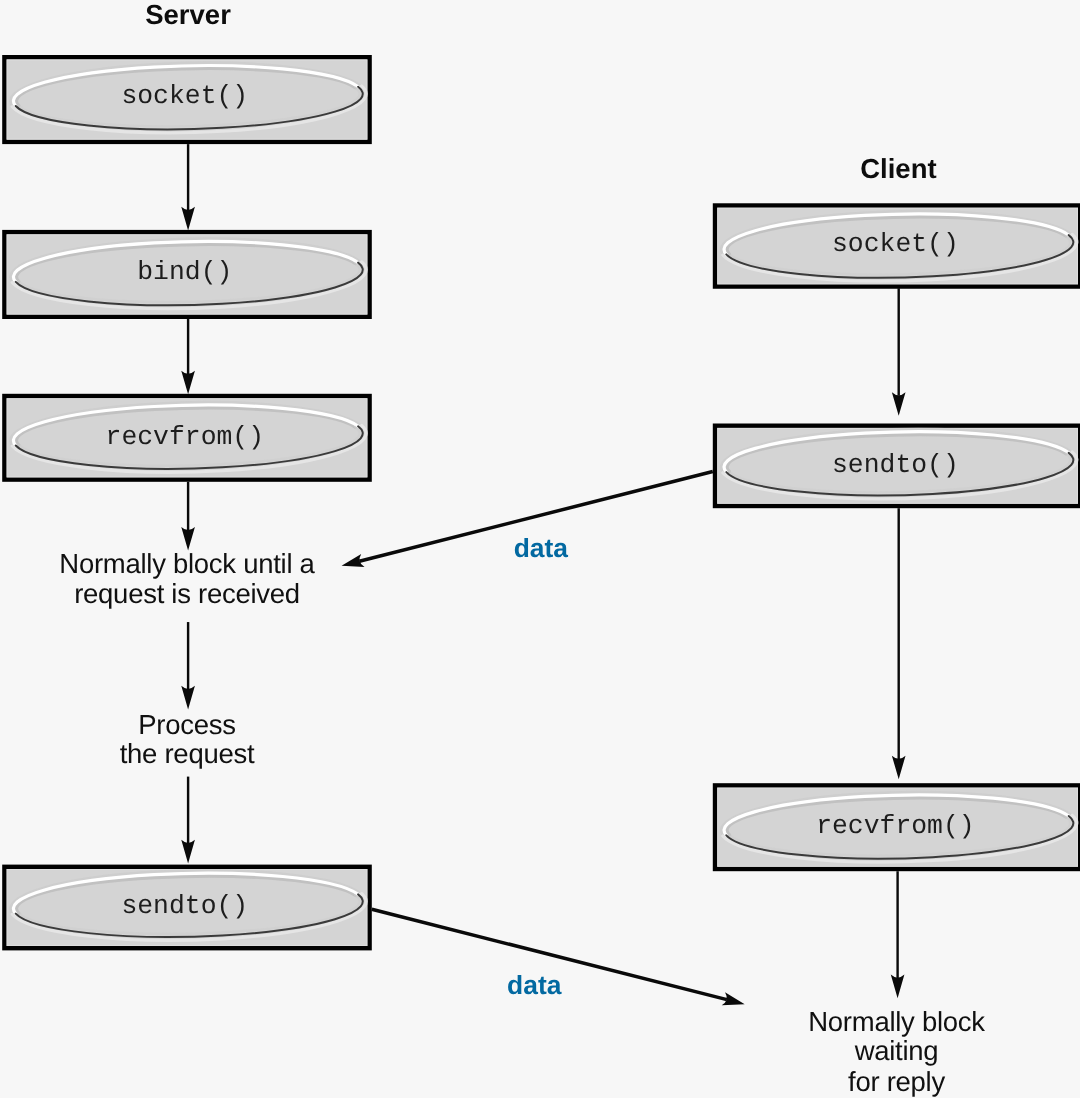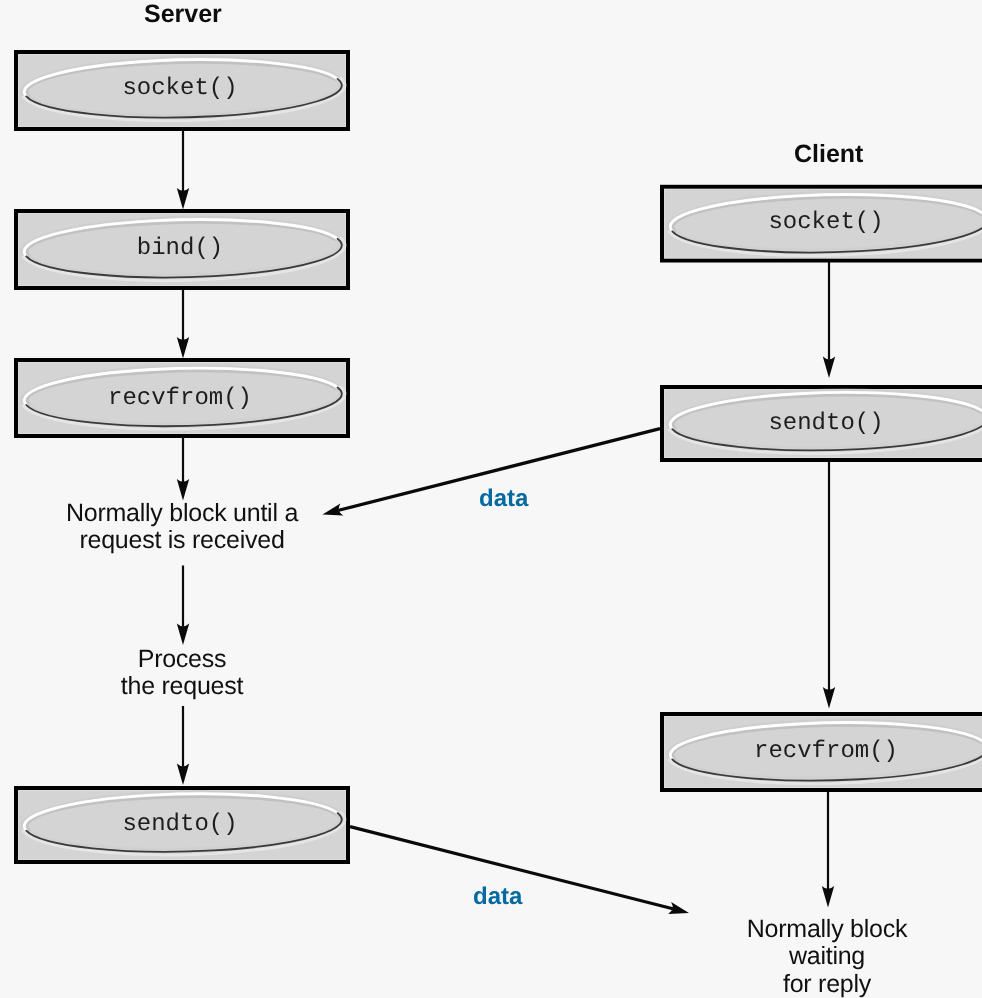--- a/index.html
+++ b/index.html
@@ -6,21 +6,21 @@
   html,body{margin:0;padding:0;}
   body{
     width:982px;height:998px;
     background:#f7f7f7;
     font-family:"Liberation Sans",sans-serif;
     overflow:hidden;
     position:relative;
     -webkit-font-smoothing:antialiased;
     text-rendering:geometricPrecision;
   }
-  #stage{position:absolute;left:12px;top:0;width:780px;height:998px;}
+  #stage{position:absolute;left:0;top:0;width:780px;height:998px;}
   #gfx{position:absolute;left:0;top:0;width:982px;height:998px;}
 
   .col-title{
     position:absolute;font-weight:bold;color:#0d0d0d;white-space:nowrap;
     font-size:25px;
   }
   .proc-note{
     position:absolute;left:0;width:982px;text-align:center;
     color:#101010;white-space:nowrap;
     font-size:25px;line-height:27.6px;letter-spacing:-0.25px;

